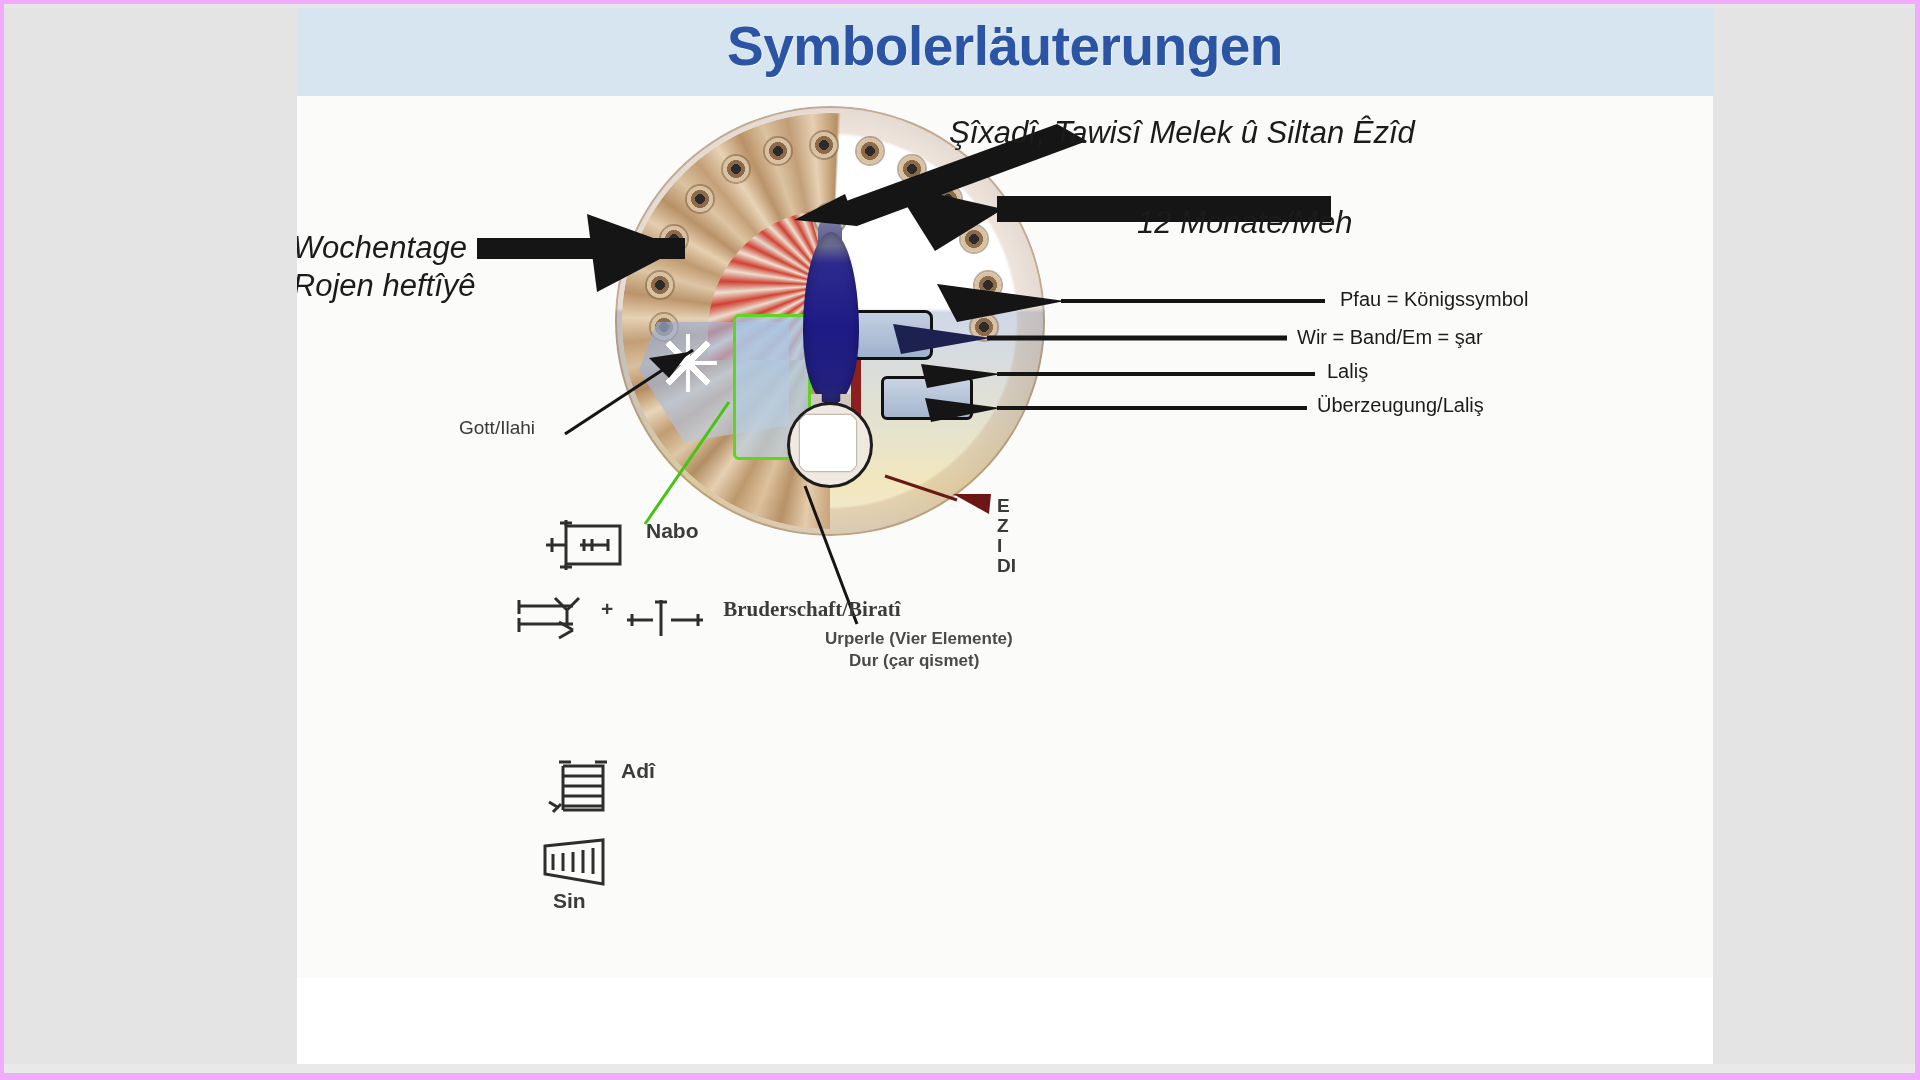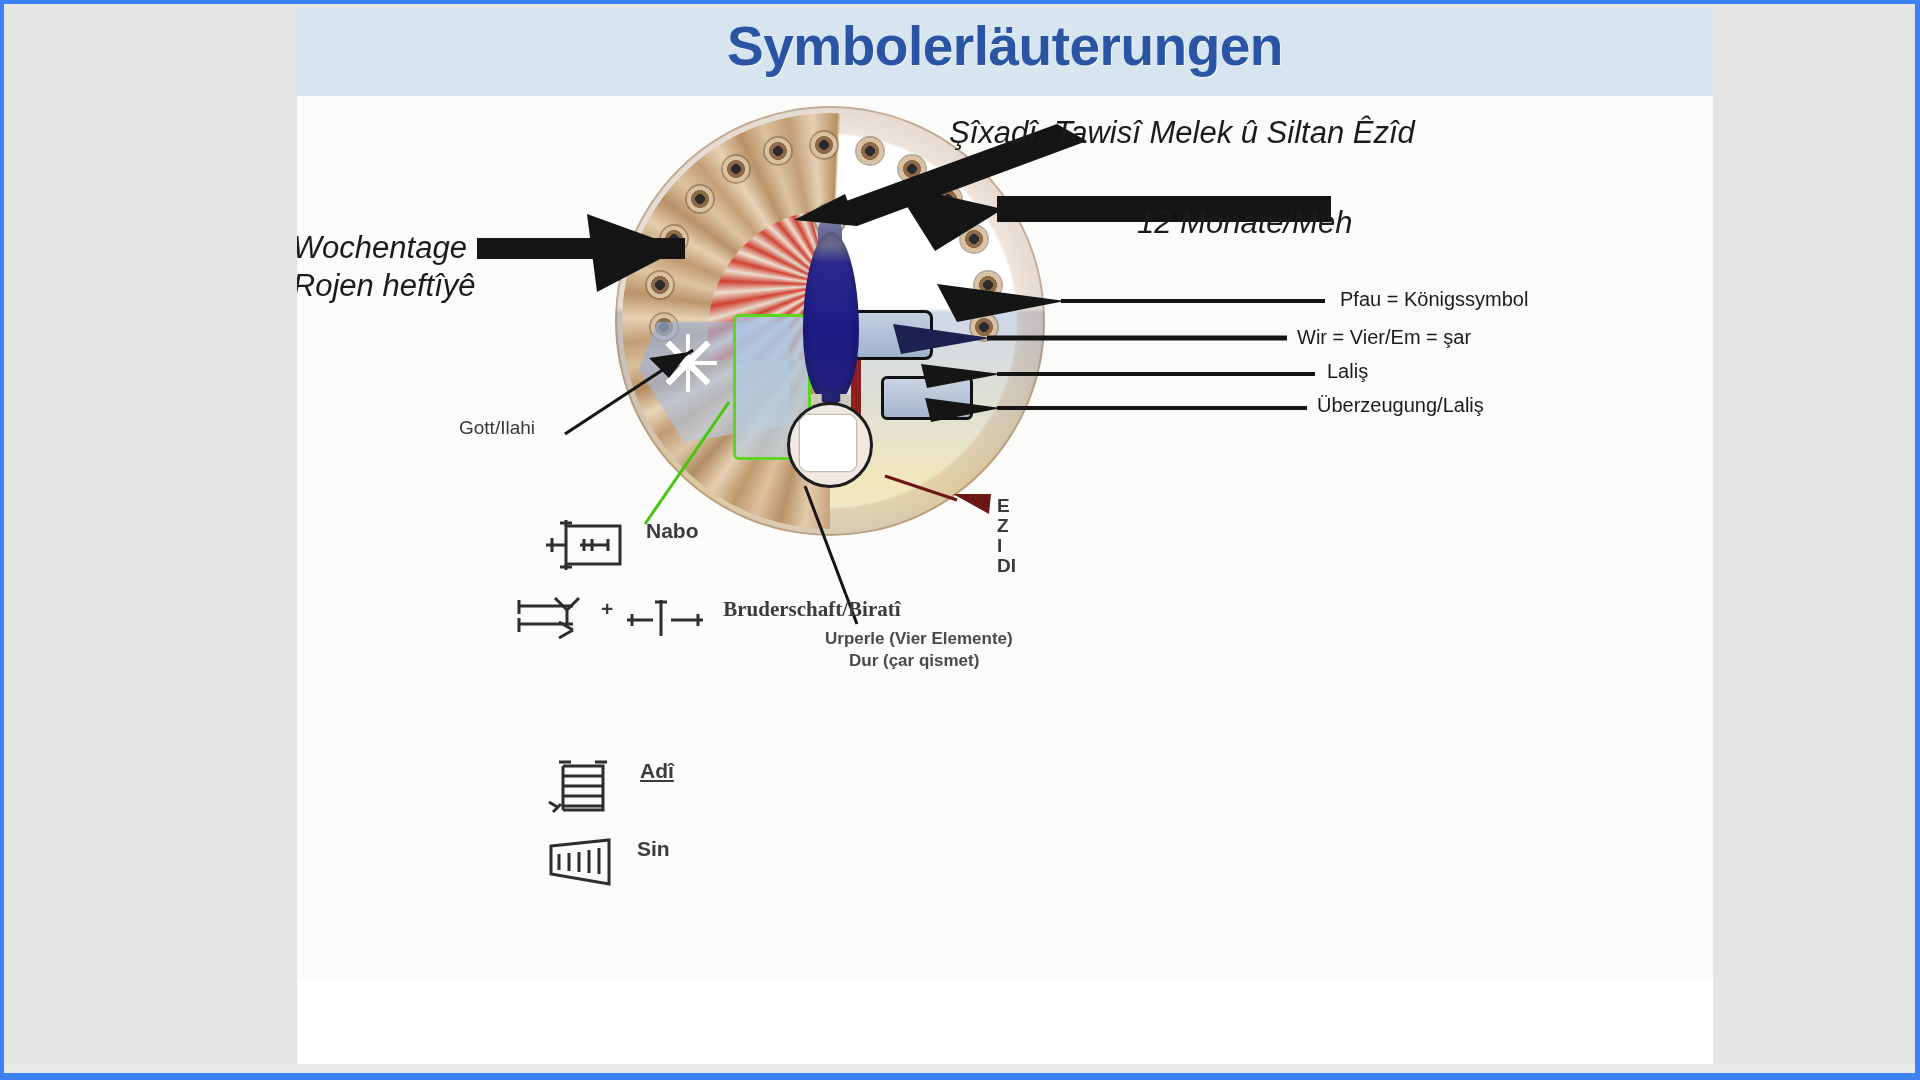--- a/index.html
+++ b/index.html
@@ -3,21 +3,21 @@
 <meta charset="utf-8">
 <title>Symbolerläuterungen</title>
 <style>
   html,body{margin:0;padding:0;}
   body{
     width:1920px;height:1080px;
     background:#1b1b1b;
     font-family:"Liberation Sans","DejaVu Sans",sans-serif;
     overflow:hidden;
   }
-  #screen{position:relative;width:1920px;height:1080px;background:#3b82f6;}
+  #screen{position:relative;width:1920px;height:1080px;background:#f0abfc;}
 
   
   .frame-left{position:absolute;left:4px;top:8px;width:294px;height:1056px;background:#e4e4e4;}
   .frame-right{position:absolute;left:1713px;top:8px;width:202px;height:1056px;background:#e4e4e4;}
   .frame-top{position:absolute;left:4px;top:4px;width:1911px;height:5px;background:#e6e6e6;}
   .frame-bottom{position:absolute;left:4px;top:1064px;width:1911px;height:9px;background:#e9e9e9;}
 
   
   .slide{position:absolute;left:297px;top:8px;width:1416px;height:1056px;background:#f2f2f0;overflow:hidden;}
   .title-band{position:absolute;left:0;top:0;width:1416px;height:88px;background:#d6e5ef;}
@@ -219,21 +219,21 @@
       </svg>
 
       <div class="lbl lbl-big" style="left:652px;top:18px;">Şîxadî, Tawisî Melek û Siltan Êzîd</div>
 
       <div class="lbl lbl-big" style="left:840px;top:108px;font-weight:500;">12 Monate/Meh</div>
 
       <div class="lbl lbl-big" style="left:-30px;top:133px;">7 Wochentage</div>
       <div class="lbl lbl-big" style="left:-30px;top:171px;">7 Rojen heftîyê</div>
 
       <div class="lbl lbl-med" style="left:1043px;top:186px;">Pfau = Königssymbol</div>
-      <div class="lbl lbl-med" style="left:1000px;top:224px;">Wir = Vier/Em = şar</div>
+      <div class="lbl lbl-med" style="left:1000px;top:224px;">Wir = Band/Em = şar</div>
       <div class="lbl lbl-med" style="left:1030px;top:258px;">Laliş</div>
       <div class="lbl lbl-med" style="left:1020px;top:292px;">Überzeugung/Laliş</div>
 
       <div class="lbl lbl-small" style="left:162px;top:320px;">Gott/Ilahi</div>
 
       <div class="lbl lbl-tiny" style="left:528px;top:532px;">Urperle (Vier Elemente)</div>
       <div class="lbl lbl-tiny" style="left:552px;top:554px;">Dur (çar qismet)</div>
 
       <div class="vert" style="position:absolute;left:700px;top:400px;">
         <div>E</div>
@@ -277,24 +277,24 @@
       <div class="legend-row" style="left:248px;top:662px;">
         <svg class="glyph" width="70" height="62" viewBox="0 0 70 62">
           <g stroke="#2e2e2e" stroke-width="3" fill="none">
             <path d="M18 8 L58 8 L58 52 L18 52"></path>
             <path d="M18 8 L18 52"></path>
             <path d="M18 18 L58 18 M18 28 L58 28 M18 38 L58 38 M18 48 L58 48"></path>
             <path d="M14 4 L26 4 M50 4 L62 4"></path>
             <path d="M4 44 L14 50 M8 54 L16 46"></path>
           </g>
         </svg>
-        <span class="lbl-legend" style="margin-left:25px;text-decoration:underline;">Adî</span>
-      </div>
-
-      <div class="legend-row" style="left:246px;top:740px;">
+        <span class="lbl-legend" style="margin-left:6px;">Adî</span>
+      </div>
+
+      <div class="legend-row" style="left:240px;top:740px;flex-direction:column;">
         <svg class="glyph" width="78" height="52" viewBox="0 0 78 52">
           <g stroke="#2e2e2e" stroke-width="3" fill="none">
             <path d="M8 10 L66 4 L66 48 L8 38 Z"></path>
             <path d="M16 18 L16 34 M26 17 L26 35 M36 16 L36 36 M46 14 L46 37 M56 12 L56 38"></path>
           </g>
         </svg>
         <span class="lbl-legend" style="margin-left:16px;">Sin</span>
       </div>
 
     </div>

